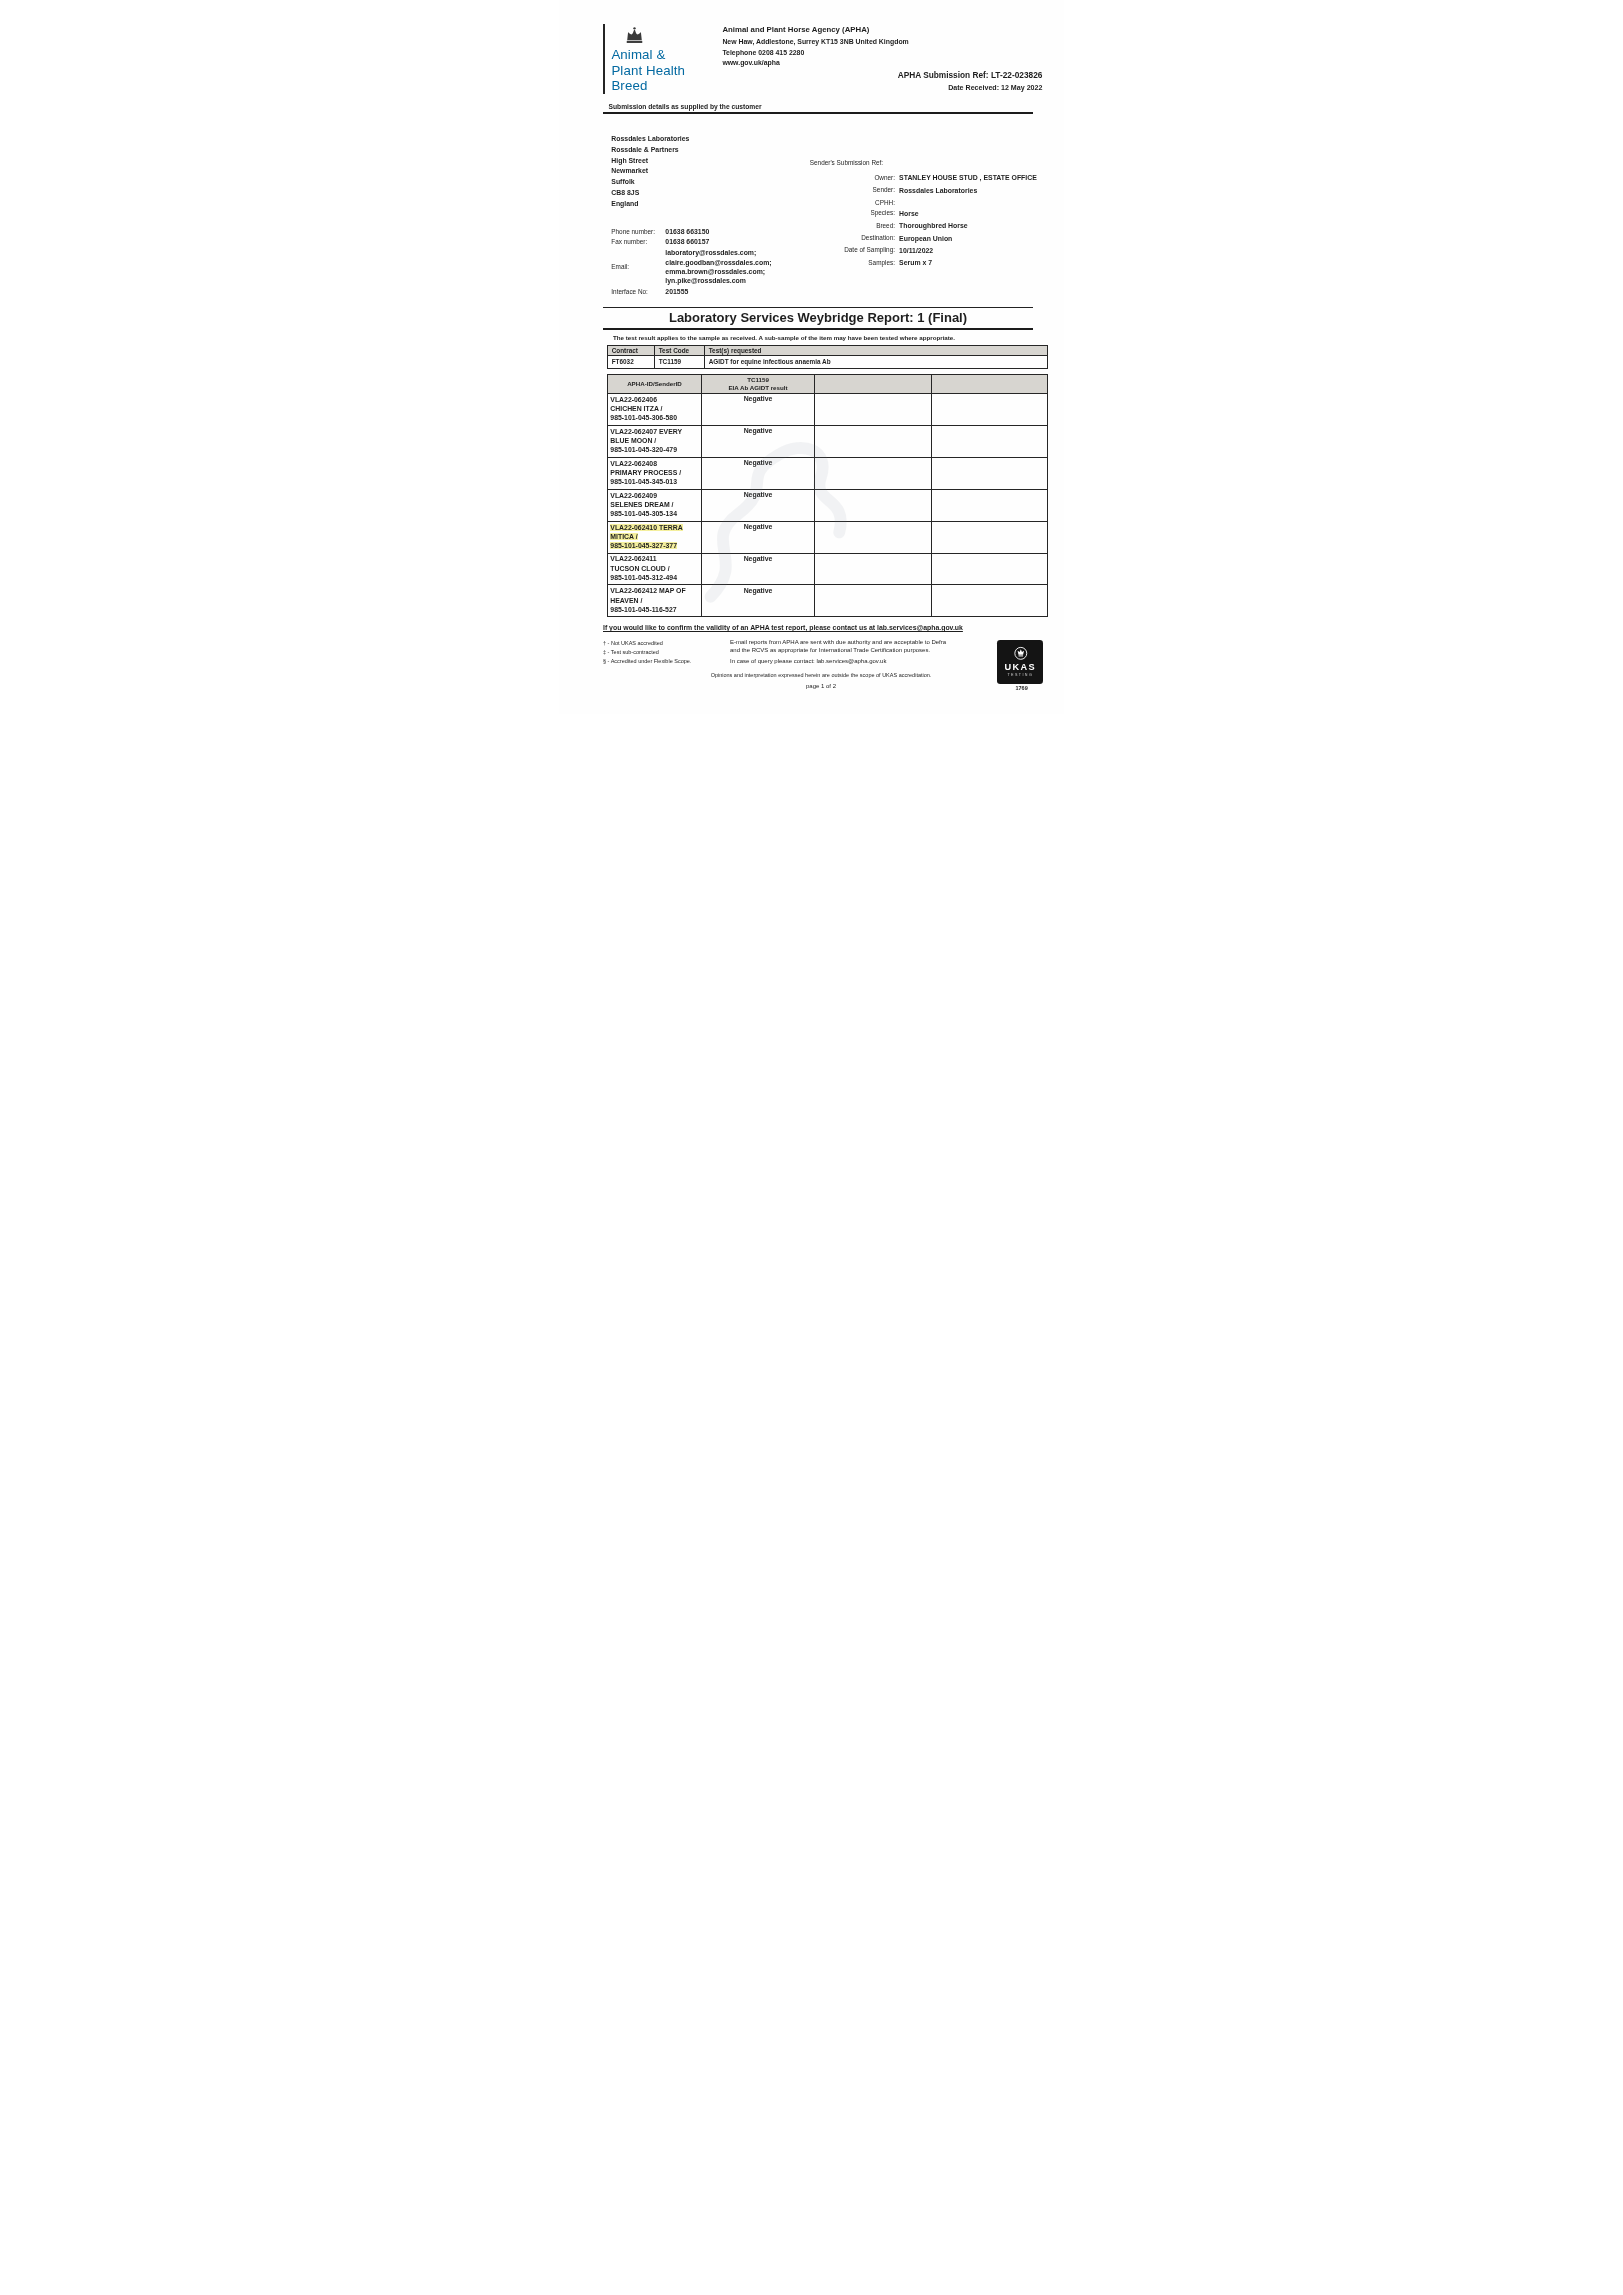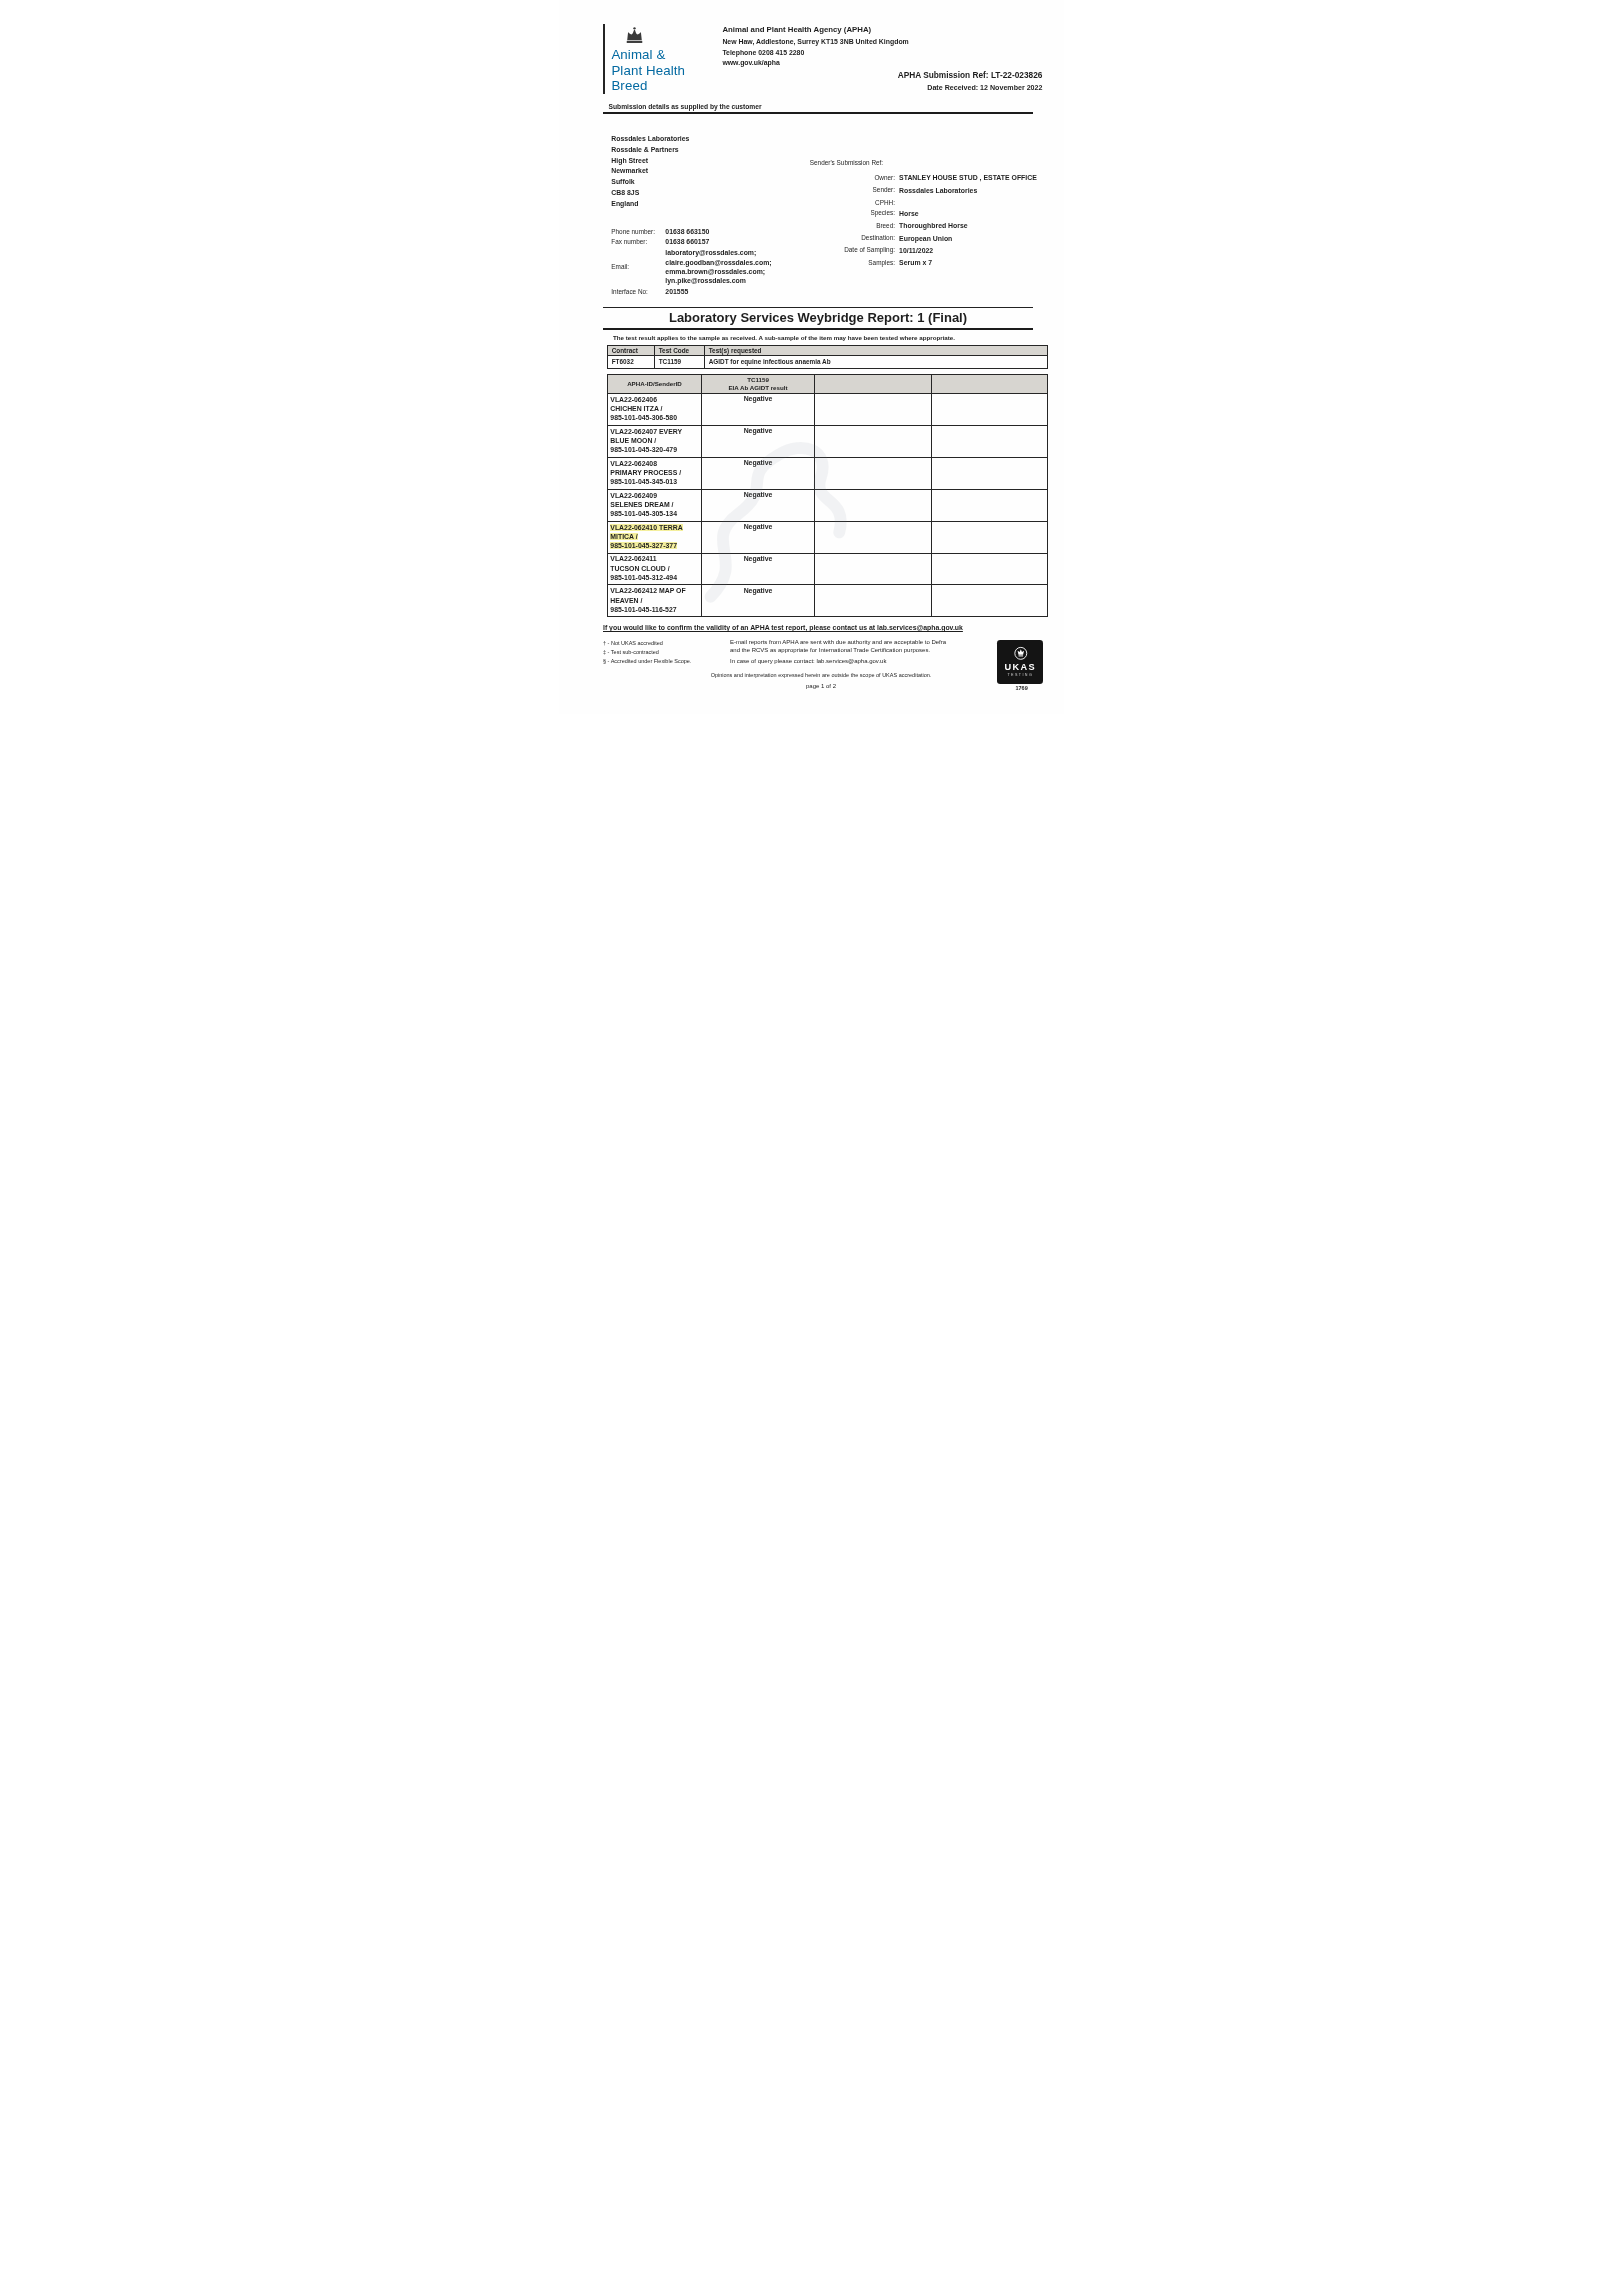--- a/index.html
+++ b/index.html
@@ -134,27 +134,27 @@
         <path d="M7 31 L9 13 C9 13 14.5 20 17.5 18 C20.5 16 21 8 23 8 C25 8 25.5 16 28.5 18 C31.5 20 37 13 37 13 L39 31 Z" fill="#3a3a3a"></path>
         <rect x="6" y="32.5" width="34" height="4.5" fill="#3a3a3a"></rect>
       </svg>
       <div class="logo-text">
         <div>Animal &amp;</div>
         <div>Plant Health</div>
         <div>Breed</div>
       </div>
     </div>
     <div class="agency-info">
-      <div class="agency-title">Animal and Plant Health Agency (APHA)</div>
+      <div class="agency-title">Animal and Plant Horse Agency (APHA)</div>
       <div class="agency-line">New Haw, Addlestone, Surrey KT15 3NB United Kingdom</div>
       <div class="agency-line">Telephone 0208 415 2280</div>
       <div class="agency-line">www.gov.uk/apha</div>
       <div class="ref-block">
         <div class="submission-ref">APHA Submission Ref: LT-22-023826</div>
-        <div class="date-received">Date Received: 12 November 2022</div>
+        <div class="date-received">Date Received: 12 May 2022</div>
       </div>
     </div>
   </div>
 
   <div class="section-title-wrap">
     <div class="section-title">Submission details as supplied by the customer</div>
     <div class="heavy-rule"></div>
   </div>
 
   <div class="details">

